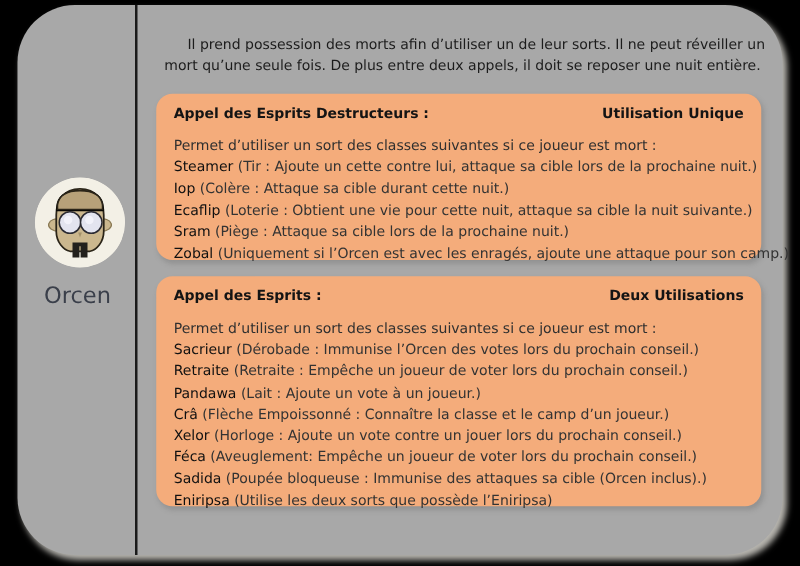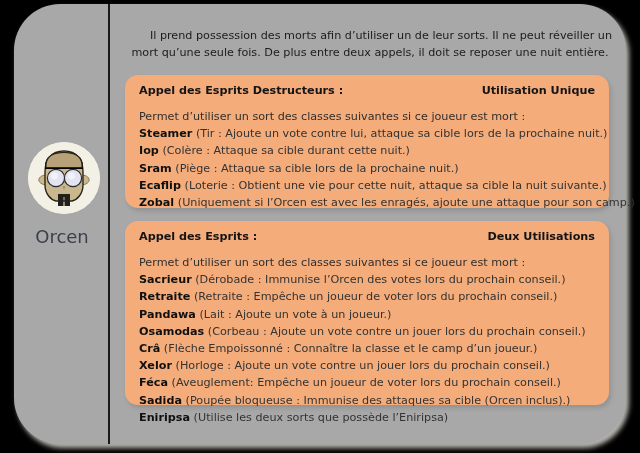--- a/index.html
+++ b/index.html
@@ -140,21 +140,21 @@
     top: 33px;
   }
 
   .line {
     font-size: 11.2px;
     line-height: 17.2px;
     color: #2a2a2a;
     white-space: nowrap;
   }
   .line .cls {
-    font-weight: bold;
+    font-weight: normal;
     color: #101010;
   }
   .line .desc { color: #333333; }
   .lead { color: #2f2f2f; }
 </style>
 </head>
 <body>
 
 <div id="card-root">
   <div class="card-shell">
@@ -188,39 +188,38 @@
         <span class="l2">mort qu’une seule fois. De plus entre deux appels, il doit se reposer une nuit entière.</span>
       </div>
 
       <div class="panel" id="panel-destructeurs">
         <div class="panel-head">
           <span class="head-title">Appel des Esprits Destructeurs :</span>
           <span class="head-usage">Utilisation Unique</span>
         </div>
         <div class="panel-body">
           <div class="line lead">Permet d’utiliser un sort des classes suivantes si ce joueur est mort :</div>
-          <div class="line"><span class="cls">Steamer</span> <span class="desc">(Tir : Ajoute un vote contre lui, attaque sa cible lors de la prochaine nuit.)</span></div>
+          <div class="line"><span class="cls">Steamer</span> <span class="desc">(Tir : Ajoute un cette contre lui, attaque sa cible lors de la prochaine nuit.)</span></div>
           <div class="line"><span class="cls">Iop</span> <span class="desc">(Colère : Attaque sa cible durant cette nuit.)</span></div>
+          <div class="line"><span class="cls">Ecaflip</span> <span class="desc">(Loterie : Obtient une vie pour cette nuit, attaque sa cible la nuit suivante.)</span></div>
           <div class="line"><span class="cls">Sram</span> <span class="desc">(Piège : Attaque sa cible lors de la prochaine nuit.)</span></div>
-          <div class="line"><span class="cls">Ecaflip</span> <span class="desc">(Loterie : Obtient une vie pour cette nuit, attaque sa cible la nuit suivante.)</span></div>
           <div class="line"><span class="cls">Zobal</span> <span class="desc">(Uniquement si l’Orcen est avec les enragés, ajoute une attaque pour son camp.)</span></div>
         </div>
       </div>
 
       <div class="panel" id="panel-esprits">
         <div class="panel-head">
           <span class="head-title">Appel des Esprits :</span>
           <span class="head-usage">Deux Utilisations</span>
         </div>
         <div class="panel-body">
           <div class="line lead">Permet d’utiliser un sort des classes suivantes si ce joueur est mort :</div>
           <div class="line"><span class="cls">Sacrieur</span> <span class="desc">(Dérobade : Immunise l’Orcen des votes lors du prochain conseil.)</span></div>
           <div class="line"><span class="cls">Retraite</span> <span class="desc">(Retraite : Empêche un joueur de voter lors du prochain conseil.)</span></div>
           <div class="line"><span class="cls">Pandawa</span> <span class="desc">(Lait : Ajoute un vote à un joueur.)</span></div>
-          <div class="line"><span class="cls">Osamodas</span> <span class="desc">(Corbeau : Ajoute un vote contre un jouer lors du prochain conseil.)</span></div>
           <div class="line"><span class="cls">Crâ</span> <span class="desc">(Flèche Empoissonné : Connaître la classe et le camp d’un joueur.)</span></div>
           <div class="line"><span class="cls">Xelor</span> <span class="desc">(Horloge : Ajoute un vote contre un jouer lors du prochain conseil.)</span></div>
           <div class="line"><span class="cls">Féca</span> <span class="desc">(Aveuglement: Empêche un joueur de voter lors du prochain conseil.)</span></div>
           <div class="line"><span class="cls">Sadida</span> <span class="desc">(Poupée bloqueuse : Immunise des attaques sa cible (Orcen inclus).)</span></div>
           <div class="line"><span class="cls">Eniripsa</span> <span class="desc">(Utilise les deux sorts que possède l’Eniripsa)</span></div>
         </div>
       </div>
 
     </div>
   </div>

